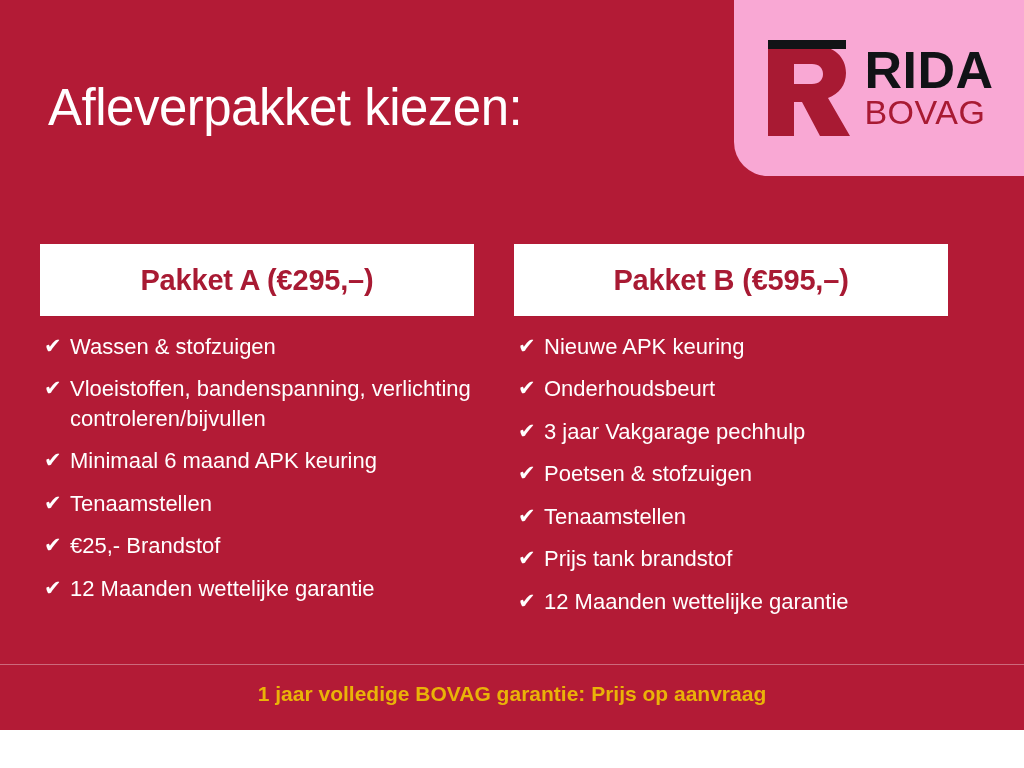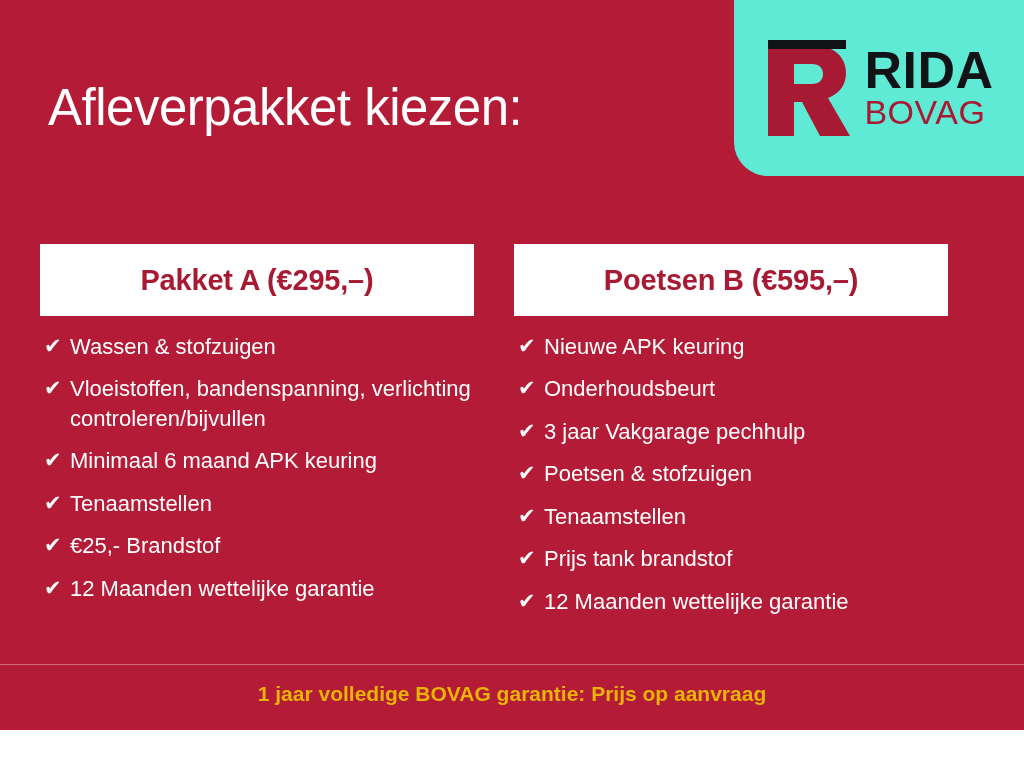--- a/index.html
+++ b/index.html
@@ -22,21 +22,21 @@
     overflow: hidden;
   }
 
   
   .logo-panel {
     position: absolute;
     top: 0;
     right: 0;
     width: 290px;
     height: 176px;
-    background: #5eead4;
+    background: #f9a8d4;
     border-bottom-left-radius: 34px;
     display: flex;
     align-items: center;
     justify-content: center;
     gap: 14px;
   }
   .logo-mark {
     position: relative;
     width: 86px;
     height: 96px;
@@ -202,21 +202,21 @@
         </li>
         <li class="feature-item">
           <span class="check">✔</span>
           <span class="feature-text">12 Maanden wettelijke garantie</span>
         </li>
       </ul>
     </div>
 
     <div class="package">
       <div class="package-header">
-        <span>Poetsen B (€595,–)</span>
+        <span>Pakket B (€595,–)</span>
       </div>
       <ul class="feature-list">
         <li class="feature-item">
           <span class="check">✔</span>
           <span class="feature-text">Nieuwe APK keuring</span>
         </li>
         <li class="feature-item">
           <span class="check">✔</span>
           <span class="feature-text">Onderhoudsbeurt</span>
         </li>

